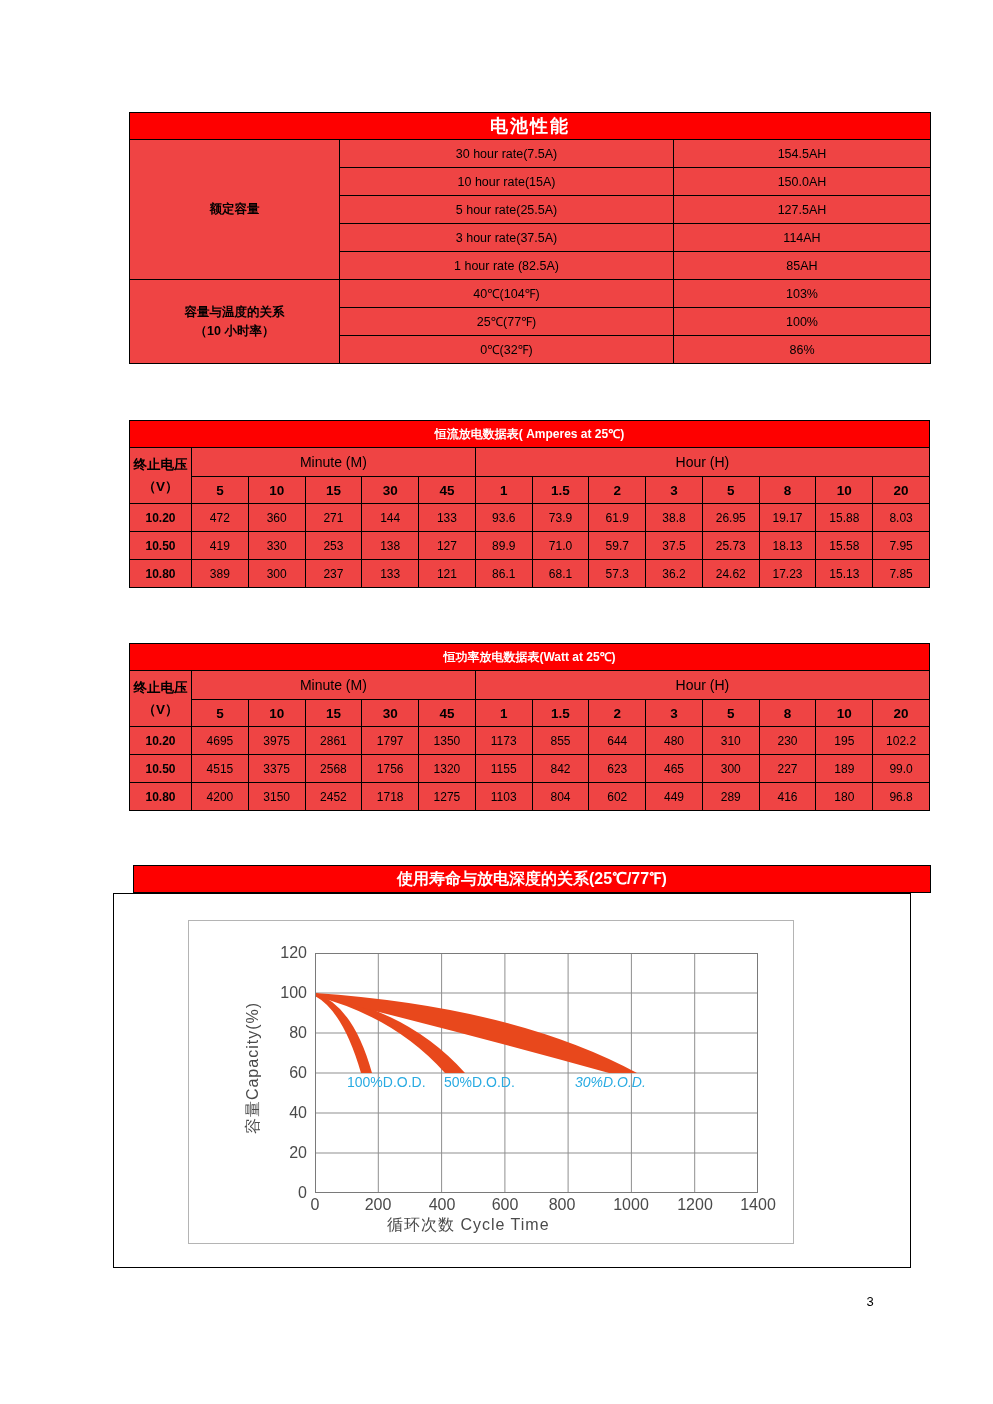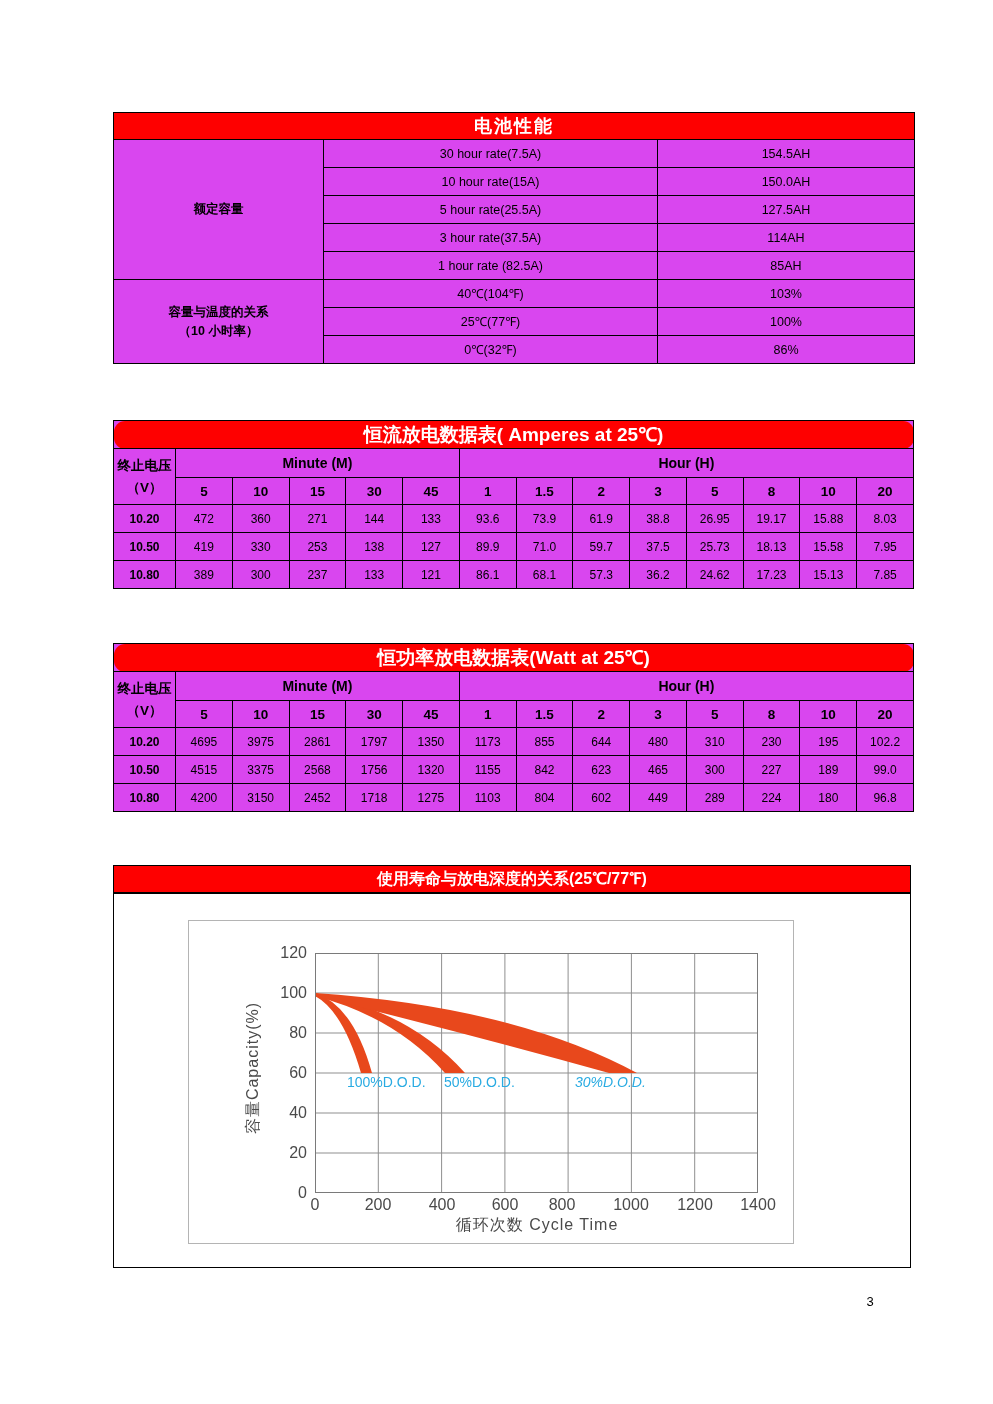--- a/index.html
+++ b/index.html
@@ -1,52 +1,52 @@
 <!DOCTYPE html>
 <html><head>
 <meta charset="utf-8">
 <style>
   html,body{margin:0;padding:0;}
   body{
     width:993px;height:1404px;position:relative;background:#ffffff;
     font-family:"Liberation Sans", sans-serif;color:#000;
   }
-  table{border-collapse:collapse;table-layout:fixed;position:absolute;left:113px;background:#d946ef;}
+  table{border-collapse:collapse;table-layout:fixed;position:absolute;left:129px;background:#ef4444;}
   td{border:1px solid #000;text-align:center;vertical-align:middle;padding:0 2px;overflow:hidden;}
   .red-head{background:#fe0000;color:#ffffff;font-weight:bold;}
 
   
   #battery-table{top:112px;width:801px;}
   #battery-table .title-cell{font-size:18px;height:26px;letter-spacing:2px;}
   #battery-table td{height:27px;font-size:12.5px;}
   .group-label{font-weight:bold;font-size:13.5px;line-height:1.5;}
 
   
   .discharge{width:801px;}
   #current-table{top:420px;}
   #power-table{top:643px;}
-  .discharge .title-cell{font-size:19px;height:26px;border-radius:11px;}
+  .discharge .title-cell{font-size:12px;height:26px;}
   .discharge .unit-cell{font-weight:bold;font-size:13.5px;line-height:1.6;}
-  .discharge .span-cell{font-weight:bold;font-size:14px;height:28px;}
+  .discharge .span-cell{font-weight:normal;font-size:14px;height:28px;}
   .discharge .colhead-row td{font-weight:bold;font-size:13.5px;height:26px;}
   .discharge .data-row td{font-size:12px;height:27px;}
   .discharge .vcol{font-weight:bold;font-size:13.5px;}
 
   
-  #chart-box{position:absolute;left:113px;top:865px;width:798px;height:403px;}
+  #chart-box{position:absolute;left:113px;top:865px;width:798px;height:403px;padding-left:20px;}
   #chart-title-bar{height:26px;border:1px solid #000;background:#fe0000;color:#fff;
     font-weight:bold;font-size:16px;text-align:center;line-height:26px;}
   #chart-body{position:absolute;left:0;top:28px;width:796px;height:373px;border:1px solid #000;background:#fff;}
   #chart-panel{position:absolute;left:74px;top:26px;width:604px;height:322px;border:1px solid #b4b4b4;background:#fff;}
   #plot-svg{position:absolute;left:201px;top:59px;}
   .ytick{position:absolute;left:135px;width:58px;text-align:right;font-size:16px;color:#4a4a4a;height:18px;line-height:18px;}
   .xtick{position:absolute;top:302px;width:64px;text-align:center;font-size:16px;color:#4a4a4a;}
   #ylabel{position:absolute;left:19px;top:164px;width:240px;height:20px;text-align:center;
     font-size:16px;color:#4a4a4a;transform:rotate(-90deg);letter-spacing:1px;}
-  #xlabel{position:absolute;left:273px;top:321px;width:300px;text-align:center;font-size:16px;color:#4a4a4a;letter-spacing:1px;}
+  #xlabel{position:absolute;left:273px;top:321px;width:300px;font-size:16px;color:#4a4a4a;letter-spacing:1px;}
   .dod-label{position:absolute;top:180px;font-size:14px;color:#29abe2;white-space:nowrap;text-align:right;}
   #dod-0{left:233px;} #dod-1{left:330px;} #dod-2{left:461px;font-style:italic;}
 
   #page-number{position:absolute;left:858px;top:1294px;width:24px;text-align:center;font-size:13px;color:#000;}
 </style>
 </head>
 <body>
 
 <table id="battery-table">
   <colgroup>
@@ -275,21 +275,21 @@
   <td>4200</td>
         <td>3150</td>
         <td>2452</td>
         <td>1718</td>
         <td>1275</td>
         <td>1103</td>
         <td>804</td>
         <td>602</td>
         <td>449</td>
         <td>289</td>
-        <td>224</td>
+        <td>416</td>
         <td>180</td>
         <td>96.8</td>
       </tr>
 </tbody>
   </table>
 
 <div id="chart-box">
   <div id="chart-title-bar">使用寿命与放电深度的关系(25℃/77℉)</div>
   <div id="chart-body">
     <div id="chart-panel"></div>

